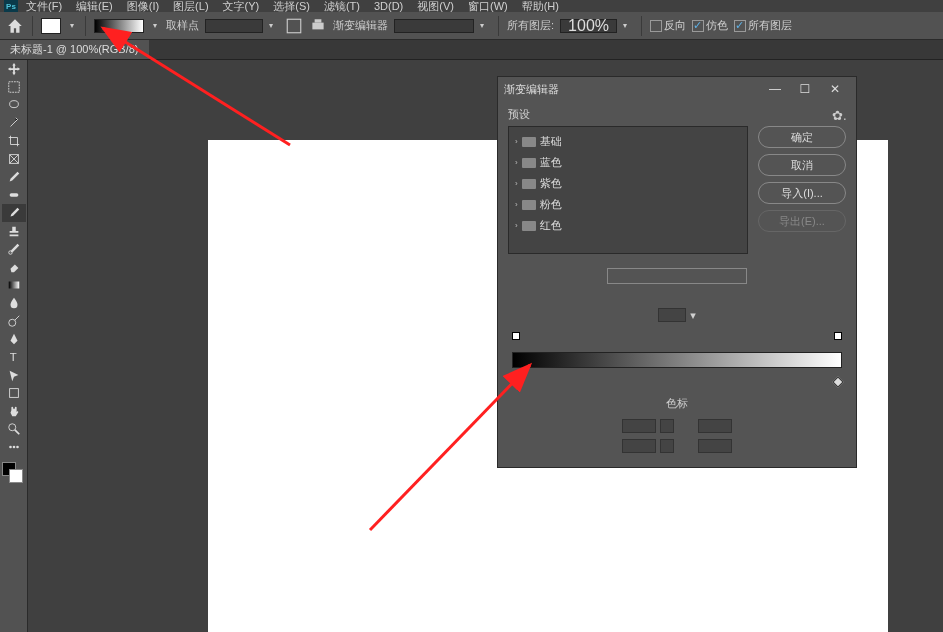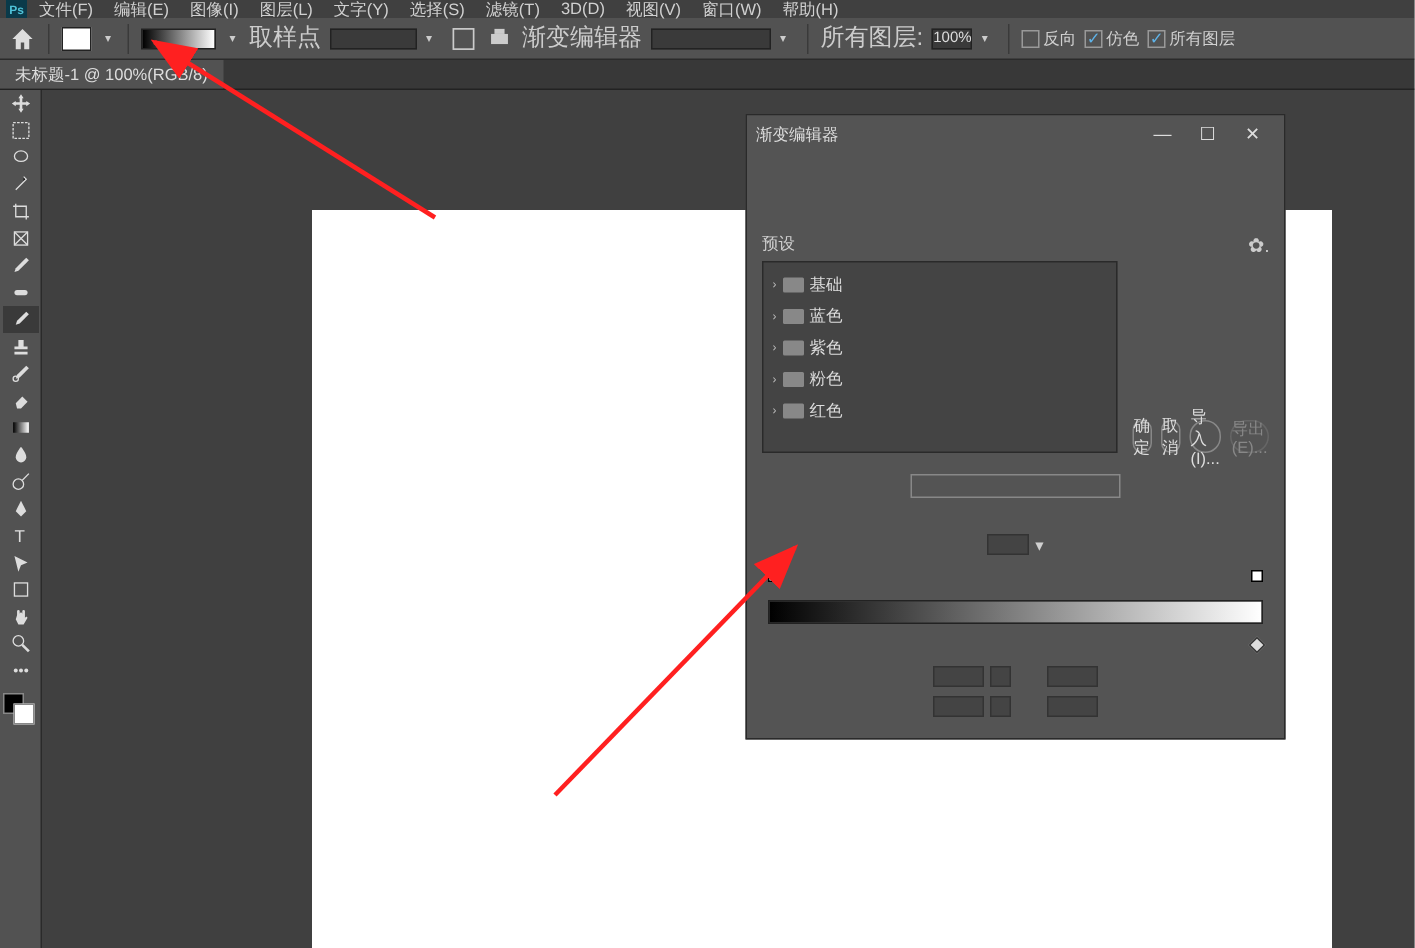--- a/index.html
+++ b/index.html
@@ -48,40 +48,40 @@
 }
 .optionsbar .swatch-btn {
   width: 20px; height: 16px; background: #fff; border: 1px solid #222;
 }
 .optionsbar .dd { width:10px; height:10px; display:flex; align-items:center; justify-content:center; color:#ccc; font-size:8px;}
 .grad-preview {
   width: 50px; height: 14px;
   background: linear-gradient(to right, #000, #fff);
   border: 1px solid #222;
 }
-.optionsbar .label { color:#ccc; font-size:16px; }
+.optionsbar .label { color:#ccc; font-size:11px; }
 .optionsbar .field {
   width: 58px; height: 14px; background: #3a3a3a; border: 1px solid #222;
 }
 .optionsbar .droparrow { width:10px; font-size:8px; color:#ccc;}
 .optionsbar .iconbtn {
   width: 18px; height: 16px; background: #525252;
   display:flex; align-items:center; justify-content:center;
 }
 .sep { width:1px; height:20px; background:#3a3a3a; margin:0 2px;}
 .checkbox {
   width: 12px; height: 12px; border:1px solid #999; position:relative; display:inline-block;
   vertical-align: middle; margin-right:2px;
 }
 .checkbox.chk::after{
   content:"✓"; position:absolute; left:0px; top:-2px; font-size:11px; color:#5fb3e8;
 }
 .opacity-val {
-  width: 27px; height:14px; background:#3a3a3a; border:1px solid #222;
-  color:#ddd; font-size:10px; display:flex; align-items:center; justify-content:center;
+  width: 57px; height:14px; background:#3a3a3a; border:1px solid #222;
+  color:#ddd; font-size:16px; display:flex; align-items:center; justify-content:center;
 }
 
 
 .doctab-bar {
   background: #383838;
   height: 20px;
   display: flex;
   align-items: center;
   border-bottom: 1px solid #222;
 }
@@ -161,21 +161,20 @@
   width: 30px; height: 20px;
   display:flex; align-items:center; justify-content:center;
   color:#ddd; font-size: 12px;
 }
 .dlg-body {
   padding: 6px 10px 14px;
 }
 .presets-head {
   display:flex; align-items:center; justify-content:space-between;
   margin-bottom: 4px;
-  margin-top: 48px;
 }
 .presets-head .gear { width:14px; height:14px; color:#ccc; font-size:13px;}
 .row-flex { display:flex; gap:10px;}
 .preset-list {
   width: 240px; height: 128px;
   background: #444;
   border: 1px solid #2a2a2a;
   overflow-y: auto;
   padding: 4px;
 }
@@ -186,23 +185,22 @@
   display:flex; align-items:center; gap:4px;
   padding: 3px 2px;
   color:#ddd;
   font-size:11px;
 }
 .preset-folder .arrow { font-size:8px; color:#bbb;}
 .preset-folder .foldicon {
   width:14px; height:10px; background:#888; border-radius:1px;
 }
 .dlg-buttons {
-  display:flex; flex-direction:row; gap:6px;
+  display:flex; flex-direction:column; gap:6px;
   flex:1;
-  align-items:flex-end;
 }
 .dlg-btn {
   height: 22px;
   border: 1px solid #888;
   border-radius: 11px;
   background: #545454;
   color: #ddd;
   font-size:11px;
   display:flex; align-items:center; justify-content:center;
 }
@@ -513,20 +511,23 @@
       <div style="position:relative; height:10px;">
         <div class="stop-marker" style="position:absolute; left:0px; top:0;"></div>
         <div class="stop-marker" style="position:absolute; right:0px; top:0;"></div>
       </div>
       <div class="grad-bar"></div>
       <div style="position:relative; height:10px;">
         <div class="mid-marker" style="position:absolute; right:0px; top:0;"></div>
       </div>
     </div>
 
+    <div class="colorstop-label">
+      <span>色标</span>
+    </div>
     <div class="stops-controls">
       <div style="display:flex; gap:4px;">
         <div class="mini-field"></div>
         <div class="mini-field" style="width:14px"></div>
       </div>
       <div class="mini-field"></div>
     </div>
     <div class="stops-controls" style="margin-top:6px;">
       <div style="display:flex; gap:4px;">
         <div class="mini-field"></div>

